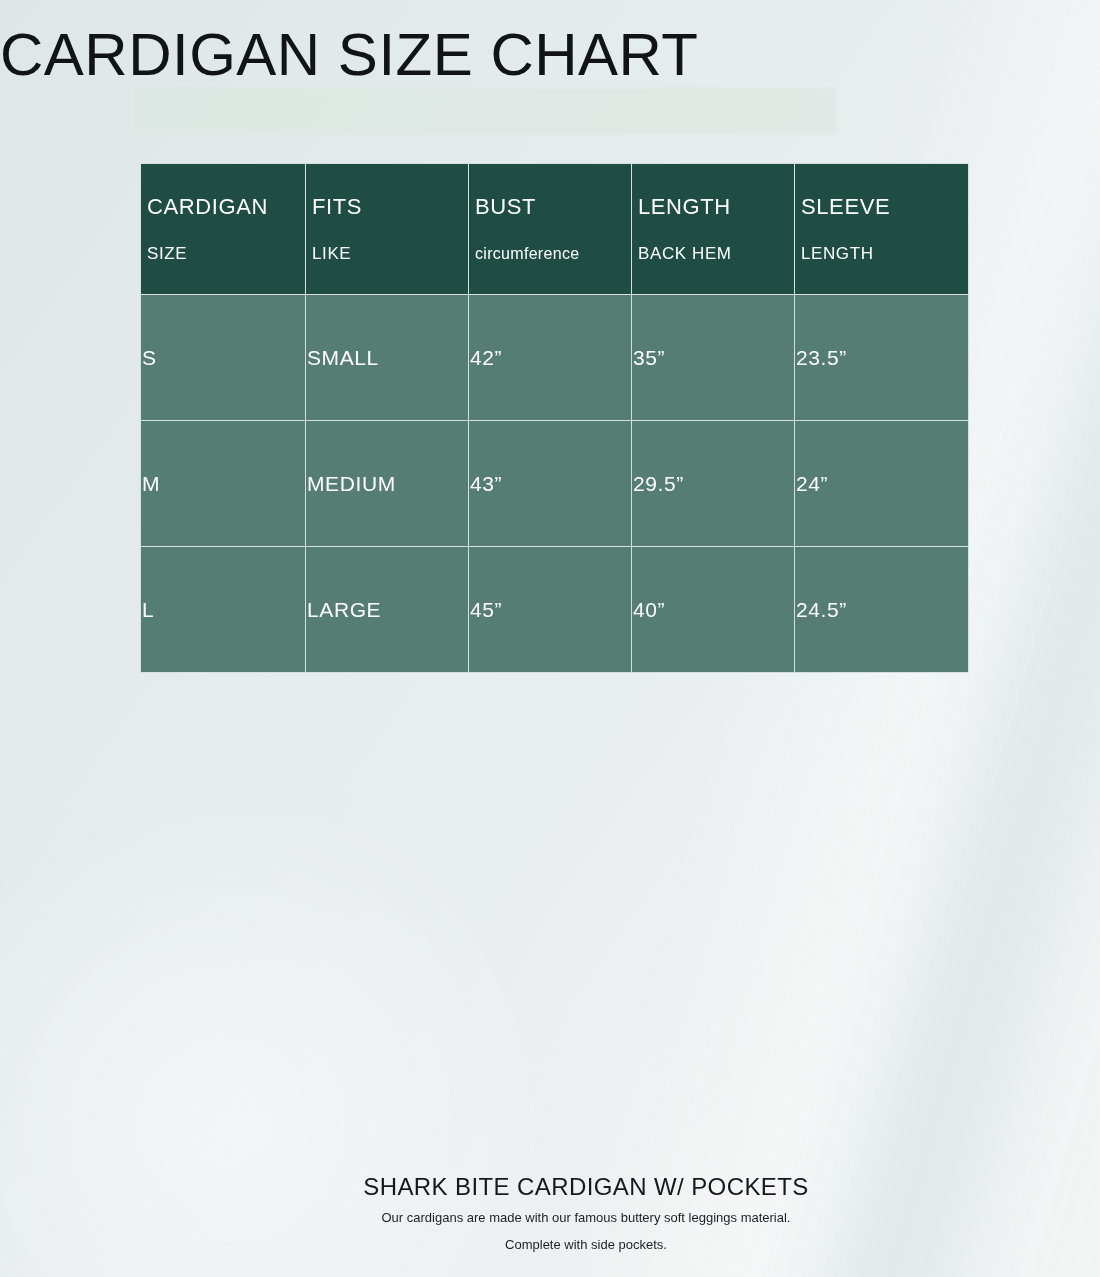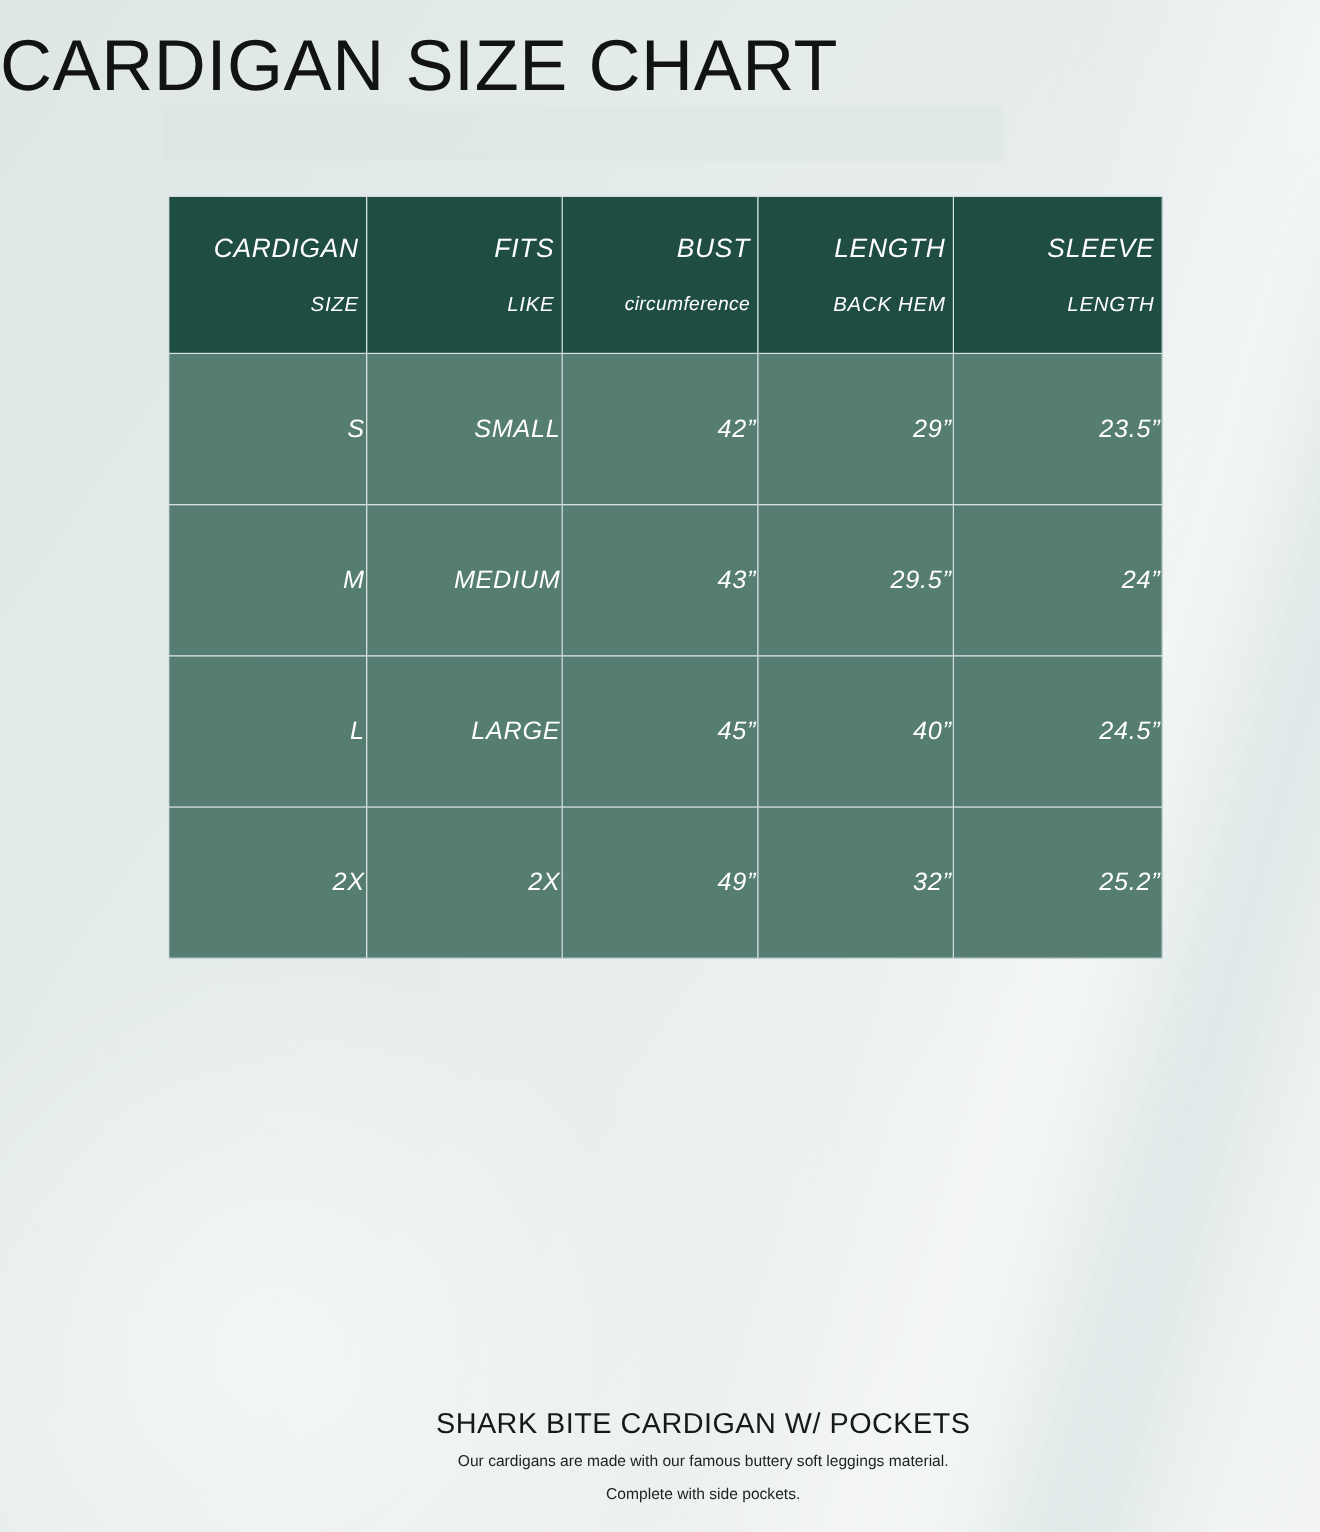--- a/index.html
+++ b/index.html
@@ -83,24 +83,23 @@
     table-layout: fixed;
   }
   .table col.c0 { width: 165px; }
   .table col.c1 { width: 163px; }
   .table col.c2 { width: 163px; }
   .table col.c3 { width: 163px; }
   .table col.c4 { width: 174px; }
 
   .table th, .table td {
     border: 1px solid #d6e0e0;
-    text-align: right;
+    text-align: left;
     color: #ffffff;
     font-weight: 400;
-    font-style: italic;
   }
   .table thead th {
     background: #1f4d44;
     height: 122px;
     padding: 4px 6px;
     vertical-align: middle;
   }
   .hdr-main {
     display: block;
     font-size: 22px;
@@ -192,44 +191,37 @@
           <span class="hdr-main">SLEEVE</span>
           <span class="hdr-sub caps">LENGTH</span>
         </th>
       </tr>
     </thead>
     <tbody>
       <tr>
         <td>S</td>
         <td>SMALL</td>
         <td>42”</td>
-        <td>29”</td>
+        <td>35”</td>
         <td>23.5”</td>
       </tr>
       <tr>
         <td>M</td>
         <td>MEDIUM</td>
         <td>43”</td>
         <td>29.5”</td>
         <td>24”</td>
       </tr>
       <tr>
         <td>L</td>
         <td>LARGE</td>
         <td>45”</td>
         <td>40”</td>
         <td>24.5”</td>
       </tr>
-      <tr>
-        <td>2X</td>
-        <td>2X</td>
-        <td>49”</td>
-        <td>32”</td>
-        <td>25.2”</td>
-      </tr>
     </tbody>
   </table>
 
   <div class="footer">
     <div class="footer-title">SHARK BITE CARDIGAN W/ POCKETS</div>
     <div class="footer-line">Our cardigans are made with our famous buttery soft leggings material.</div>
     <div class="footer-line">Complete with side pockets.</div>
   </div>
 
 </div>

